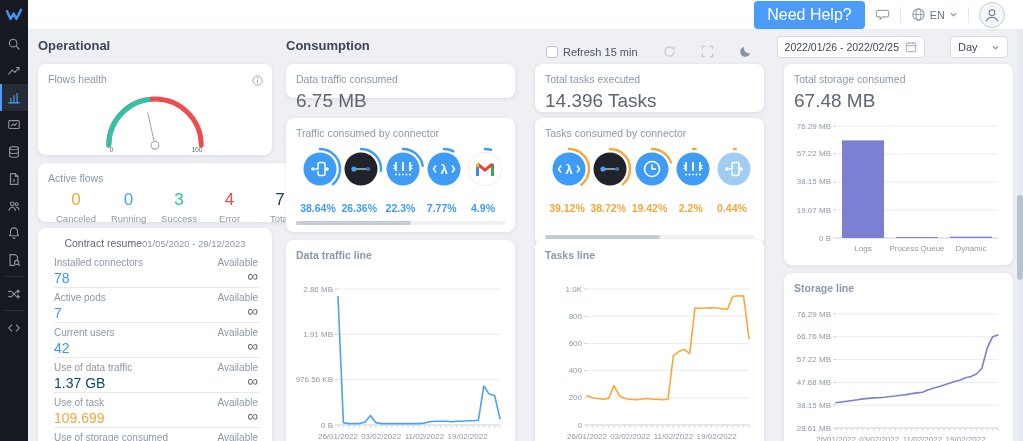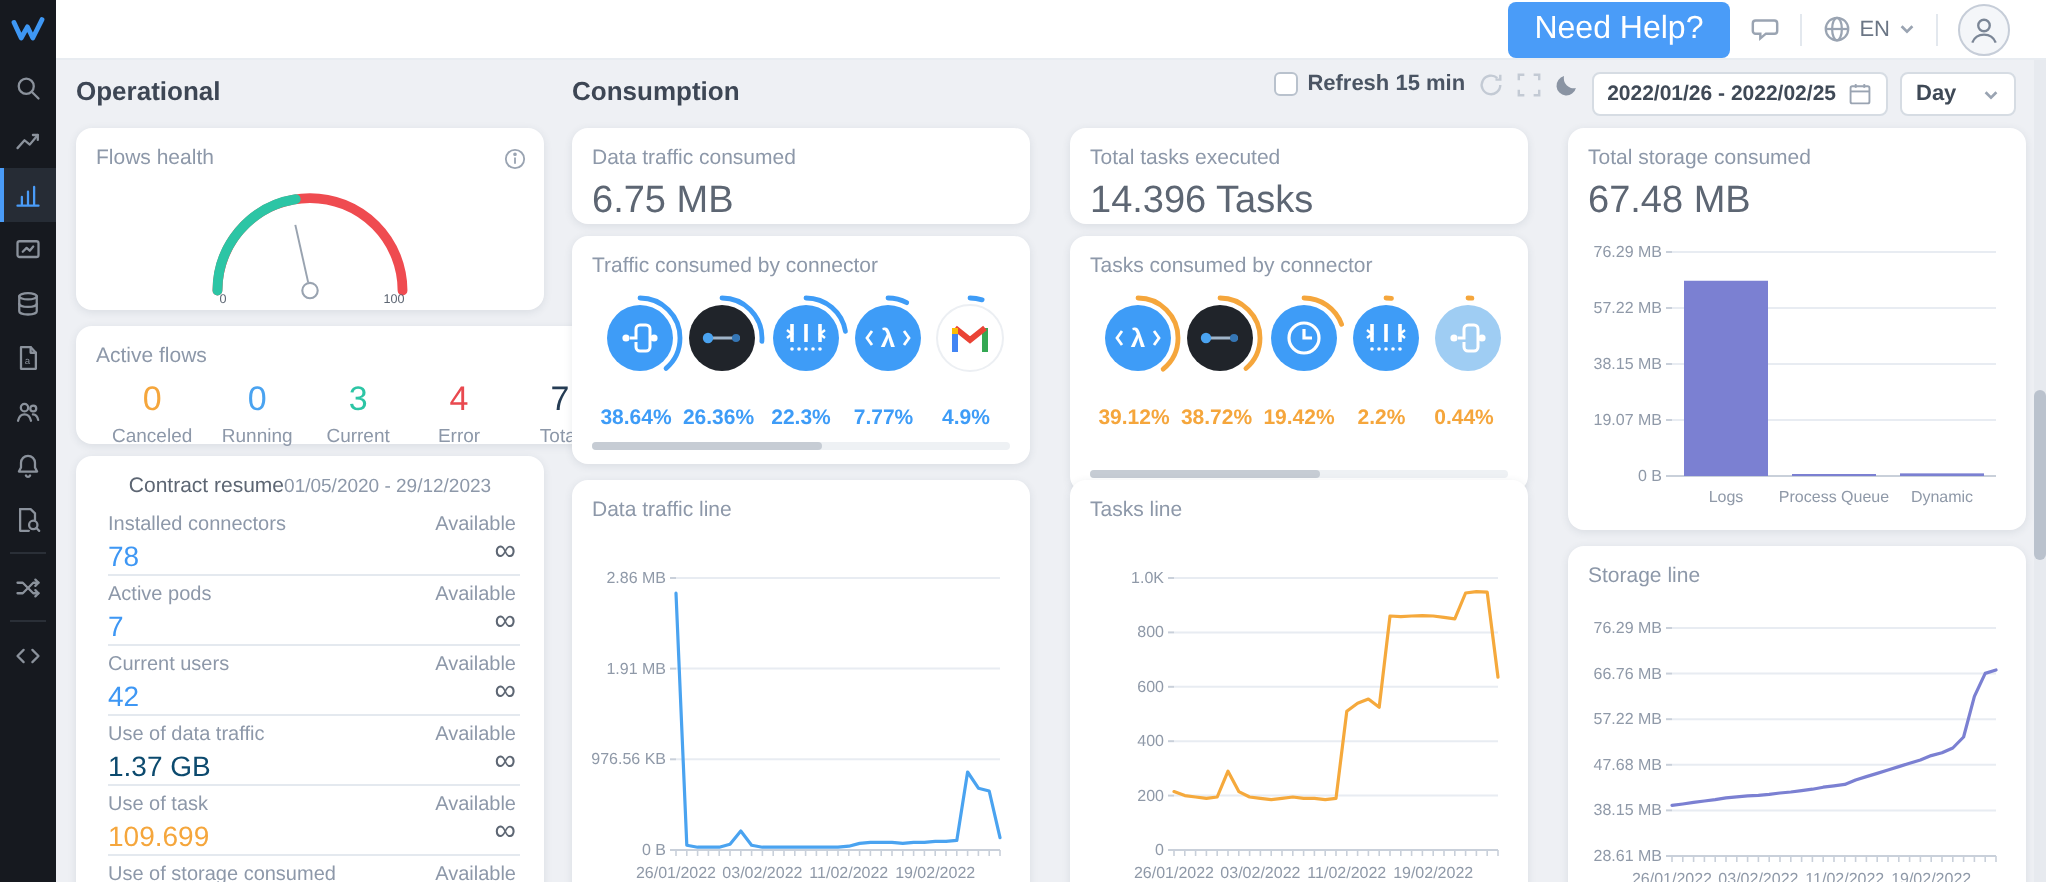--- a/index.html
+++ b/index.html
@@ -48,41 +48,41 @@
 
   .contract-head { display:flex; justify-content:center; align-items:baseline; }
   .contract-range { font-size:9.5px; color:#8d98a9; }
   .c-row { position:relative; height:35px; border-bottom:1px solid #e4e9ef; margin:0 2px 0 6px; padding-top:4px; }
   .c-lbl { font-size:10px; color:#8d98a9; }
   .c-val { font-size:14px; margin-top:2px; }
   .c-av  { position:absolute; right:2px; top:4px; font-size:10px; color:#8d98a9; }
   .c-inf { position:absolute; right:2px; top:15px; font-size:15px; color:#5d6673; line-height:1; }
 
   
-  .cons-controls { position:absolute; top:36px; right:15px; height:22px; display:flex; align-items:flex-start; gap:6px;font-weight:bold; }
+  .cons-controls { position:absolute; top:36px; right:15px; height:22px; display:flex; align-items:flex-end; gap:25px; }
   .chk-wrap { display:flex; align-items:center; gap:5px; font-size:11px; color:#4a5463; }
   .chk { width:12px; height:12px; border:1px solid #b9c2cd; border-radius:3px; background:#fff; cursor:pointer; }
   .ctl-ic { color:#c3cad4; display:flex; } .ctl-ic svg { width:13px; height:13px; }
   .moon { color:#8a94a3; }
   .datebox { display:flex; align-items:center; gap:6px; border:1px solid #d6dce3; border-radius:4px;
              background:#fff; height:22px; padding:0 7px; font-size:10.5px; color:#3f4956; cursor:pointer; }
   .datebox svg { width:12px; height:12px; color:#9aa4b2; }
   .daysel { display:flex; align-items:center; justify-content:space-between; border:1px solid #d6dce3;
             border-radius:4px; background:#fff; height:22px; width:58px; padding:0 7px; font-size:11px;
             color:#3f4956; cursor:pointer; }
   .daysel svg { width:9px; height:9px; color:#9aa4b2; }
 
   
   .conn-row { display:flex; justify-content:space-between; padding:8px 2px 0 2px; }
   .conn { width:40px; text-align:center; }
   .conn-pct { font-size:10.5px; font-weight:bold; margin-top:7px; }
   .conn-scroll { position:absolute; left:10px; right:10px; bottom:7px; height:4px; background:#eef1f4; border-radius:2px; }
   .conn-thumb { width:55%; height:4px; background:#c6ccd4; border-radius:2px; cursor:pointer; }
 
-  .chart-title { font-size:10.5px; color:#8d98a9; }
+  .chart-title { font-size:10.5px; color:#8d98a9;font-weight:bold; }
 
   
   .pg-scroll { position:absolute; right:0; top:30px; width:6px; height:411px; background:#e7eaef; }
   .pg-thumb  { position:absolute; right:0; top:165px; width:6px; height:85px; background:#bac2cd; border-radius:3px; cursor:pointer; }
 </style>
 </head>
 <body>
 
 <div id="app">
 
@@ -259,21 +259,21 @@
           <div class="fs-col">
             <div class="fs-num" style="color:#f5a63c">0</div>
                  <div class="fs-lbl">Canceled</div>
           </div>
           <div class="fs-col">
             <div class="fs-num" style="color:#4aa3f0">0</div>
                  <div class="fs-lbl">Running</div>
           </div>
           <div class="fs-col">
             <div class="fs-num" style="color:#2cc5a5">3</div>
-                 <div class="fs-lbl">Current</div>
+                 <div class="fs-lbl">Success</div>
           </div>
           <div class="fs-col">
             <div class="fs-num" style="color:#e9494f">4</div>
                  <div class="fs-lbl">Error</div>
           </div>
           <div class="fs-col">
             <div class="fs-num" style="color:#253c54">7</div>
                  <div class="fs-lbl">Total</div>
           </div>
         </div>
@@ -356,21 +356,21 @@
           </svg>
       </span>
       <span class="daysel">
         <span>Day</span>
         <svg viewBox="0 0 10 10" fill="none" stroke="currentColor" stroke-width="1.5">
             <path d="M2 3.5 L5 6.5 L8 3.5"></path>
           </svg>
       </span>
     </div>
 
-    <section class="card" style="left:286px; top:64px; width:229px; height:48px;">
+    <section class="card" style="left:286px; top:64px; width:229px; height:34px;">
       <div class="card-title">Data traffic consumed</div>
       <div class="big-val">6.75 MB</div>
     </section>
 
     <section class="card" style="left:286px; top:118px; width:229px; height:114px;">
       <div class="card-title">Traffic consumed by connector</div>
       <div class="conn-row">
           <div class="conn"><svg width="44" height="44" viewBox="-2 -2 44 44">
          <circle cx="20" cy="20" r="20" fill="none" stroke="#3e9cf7" stroke-width="2.4" stroke-linecap="round" stroke-dasharray="48.55645605388384 125.66370614359172" transform="rotate(-90 20 20)"></circle>
          <circle cx="20" cy="20" r="16.5" fill="#3e9cf7"></circle>

